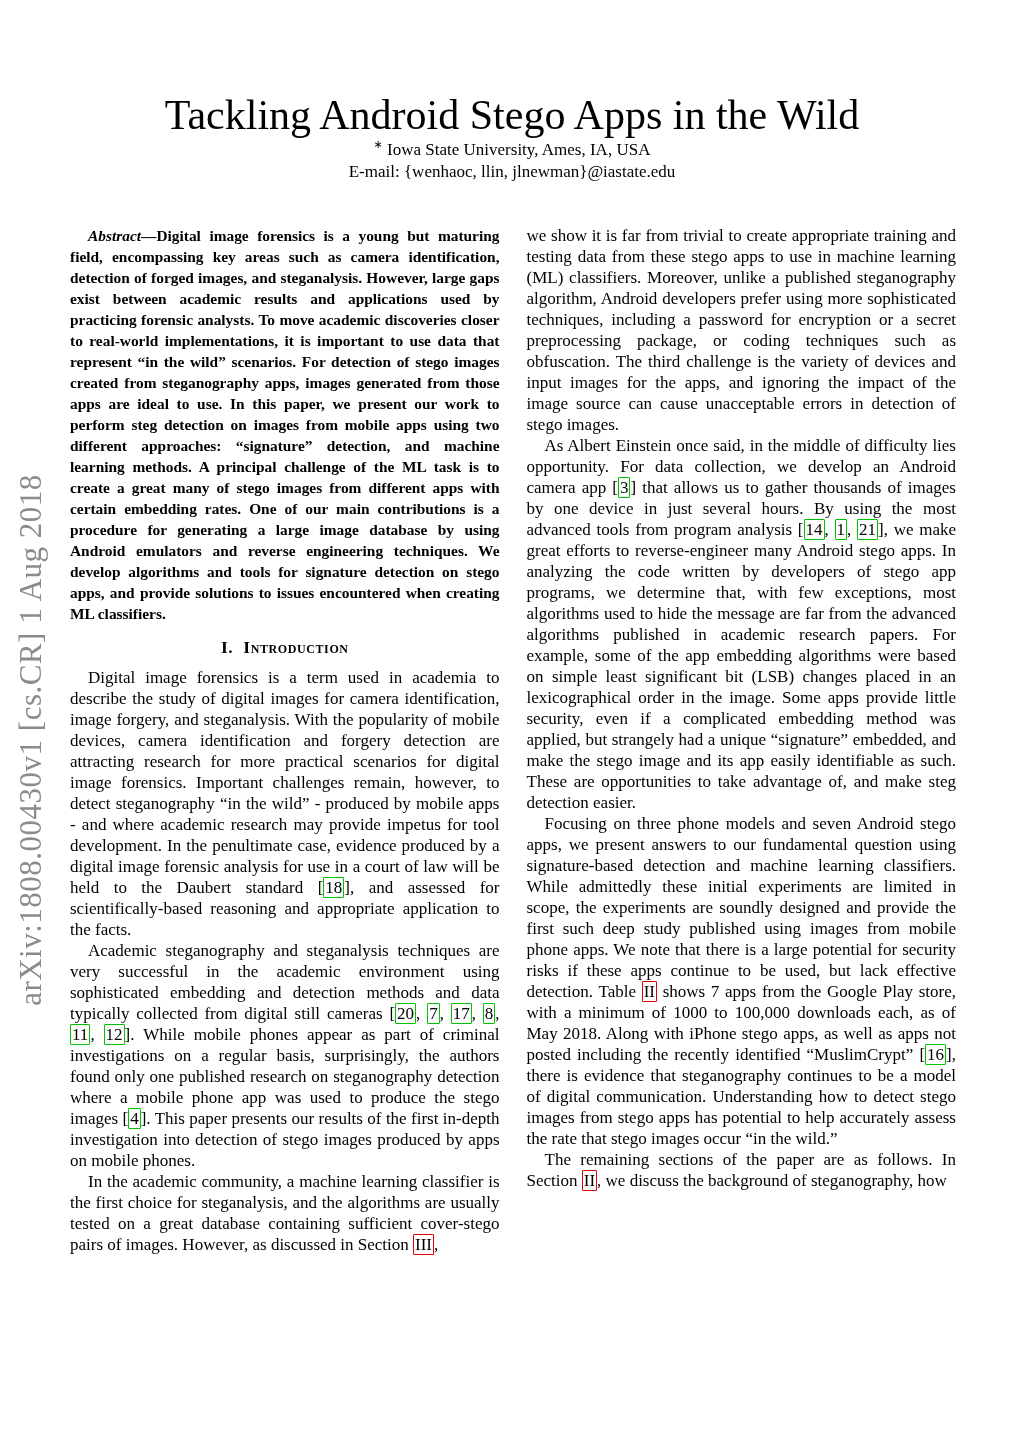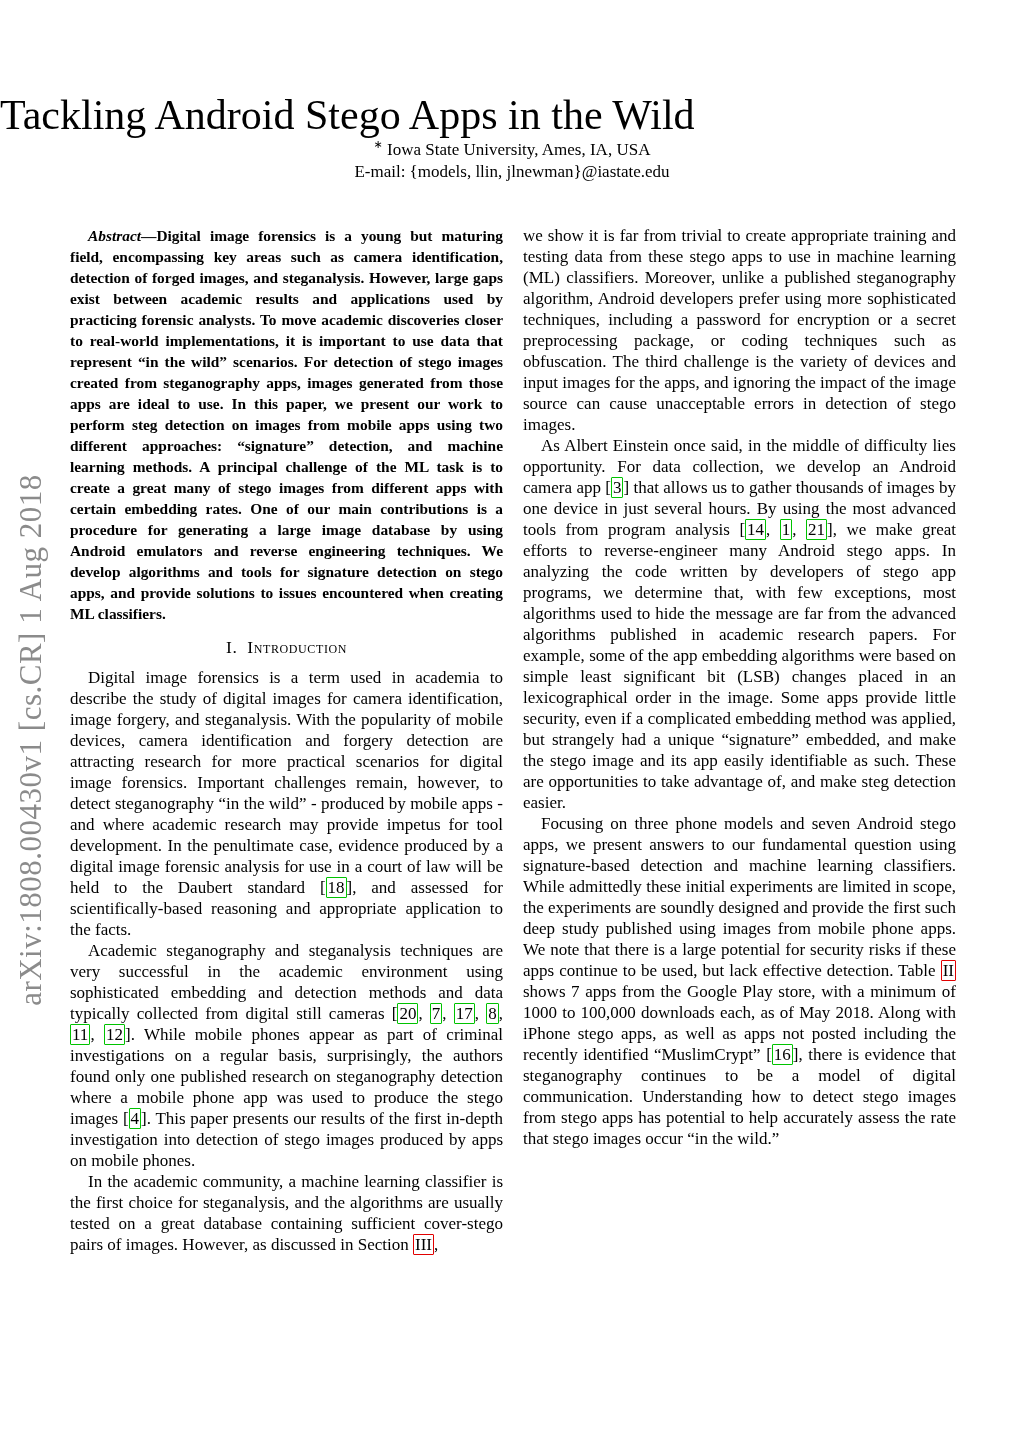--- a/index.html
+++ b/index.html
@@ -26,60 +26,61 @@
     top: 740px;
     transform: translate(-50%, -50%) rotate(-90deg);
     transform-origin: center;
     white-space: nowrap;
     font-size: 31px;
     color: var(--wm-gray);
     letter-spacing: 0.5px;
   }
   h1.title {
     margin: 92px 0 0 0;
+    text-align: center;
     font-size: 42px;
     font-weight: normal;
     line-height: 1.1;
   }
   .authors {
     margin-top: 24px;
     text-align: center;
     font-size: 19px;
     line-height: 24px;
   }
   .affiliations {
     margin-top: 1px;
     text-align: center;
     font-size: 17px;
     line-height: 22px;
   }
   .affil-line { margin: 0; }
   .columns {
     margin: 42px 68px 0 70px;
     display: flex;
-    gap: 20px;
+    gap: 27px;
   }
   .col {
     flex: 1 1 0;
     min-width: 0;
     text-align: justify;
     font-size: 17px;
     line-height: 21px;
   }
   .para { margin: 0; }
   .para.indent { text-indent: 18px; }
   .para.abstract {
     font-weight: bold;
     font-size: 15.4px;
     line-height: 21px;
     text-indent: 18px;
   }
   .sec-heading {
     font-size: 17.5px;
-    font-weight: normal;
+    font-weight: bold;
     font-variant: small-caps;
     text-align: center;
     letter-spacing: 0.6px;
     margin: 13px 0 9px 0;
   }
   sup { font-size: 65%; line-height: 0; }
   .it { font-style: italic; }
   .cbox {
     border: 1px solid var(--cite-green);
     padding: 0 1px;
@@ -89,30 +90,31 @@
 </style>
 </head>
 <body>
 
 <div class="watermark">arXiv:1808.00430v1  [cs.CR]  1 Aug 2018</div>
 
 <div>
   <h1 class="title">Tackling Android Stego Apps in the Wild</h1>
   <div class="affiliations">
       <div class="affil-line"><sup>∗</sup><span> Iowa State University, Ames, IA, USA</span></div>
-      <div class="affil-line"><span>E-mail: {models, llin, jlnewman}@iastate.edu</span></div>
+      <div class="affil-line"><span>E-mail: {wenhaoc, llin, jlnewman}@iastate.edu</span></div>
     </div>
 
   <div class="columns">
     <div class="col">
         <p class="para indent abstract"><span class="it">Abstract</span><span>—Digital image forensics is a young but maturing field, encompassing key areas such as camera identification, detection of forged images, and steganalysis. However, large gaps exist between academic results and applications used by practicing forensic analysts. To move academic discoveries closer to real-world implementations, it is important to use data that represent “in the wild” scenarios. For detection of stego images created from steganography apps, images generated from those apps are ideal to use. In this paper, we present our work to perform steg detection on images from mobile apps using two different approaches: “signature” detection, and machine learning methods. A principal challenge of the ML task is to create a great many of stego images from different apps with certain embedding rates. One of our main contributions is a procedure for generating a large image database by using Android emulators and reverse engineering techniques. We develop algorithms and tools for signature detection on stego apps, and provide solutions to issues encountered when creating ML classifiers.</span></p>
         <h2 class="sec-heading">I.&nbsp;&nbsp;Introduction</h2>
         <p class="para indent"><span>Digital image forensics is a term used in academia to describe the study of digital images for camera identification, image forgery, and steganalysis. With the popularity of mobile devices, camera identification and forgery detection are attracting research for more practical scenarios for digital image forensics. Important challenges remain, however, to detect steganography “in the wild” - produced by mobile apps - and where academic research may provide impetus for tool development. In the penultimate case, evidence produced by a digital image forensic analysis for use in a court of law will be held to the Daubert standard [</span><span class="cbox">18</span><span>], and assessed for scientifically-based reasoning and appropriate application to the facts.</span></p>
         <p class="para indent"><span>Academic steganography and steganalysis techniques are very successful in the academic environment using sophisticated embedding and detection methods and data typically collected from digital still cameras [</span><span class="cbox">20</span><span>, </span><span class="cbox">7</span><span>, </span><span class="cbox">17</span><span>, </span><span class="cbox">8</span><span>, </span><span class="cbox">11</span><span>, </span><span class="cbox">12</span><span>]. While mobile phones appear as part of criminal investigations on a regular basis, surprisingly, the authors found only one published research on steganography detection where a mobile phone app was used to produce the stego images [</span><span class="cbox">4</span><span>]. This paper presents our results of the first in-depth investigation into detection of stego images produced by apps on mobile phones.</span></p>
         <p class="para indent"><span>In the academic community, a machine learning classifier is the first choice for steganalysis, and the algorithms are usually tested on a great database containing sufficient cover-stego pairs of images. However, as discussed in Section </span><span class="cbox red">III</span><span>,</span></p>
       </div>
     <div class="col">
         <p class="para"><span>we show it is far from trivial to create appropriate training and testing data from these stego apps to use in machine learning (ML) classifiers. Moreover, unlike a published steganography algorithm, Android developers prefer using more sophisticated techniques, including a password for encryption or a secret preprocessing package, or coding techniques such as obfuscation. The third challenge is the variety of devices and input images for the apps, and ignoring the impact of the image source can cause unacceptable errors in detection of stego images.</span></p>
         <p class="para indent"><span>As Albert Einstein once said, in the middle of difficulty lies opportunity. For data collection, we develop an Android camera app [</span><span class="cbox">3</span><span>] that allows us to gather thousands of images by one device in just several hours. By using the most advanced tools from program analysis [</span><span class="cbox">14</span><span>, </span><span class="cbox">1</span><span>, </span><span class="cbox">21</span><span>], we make great efforts to reverse-engineer many Android stego apps. In analyzing the code written by developers of stego app programs, we determine that, with few exceptions, most algorithms used to hide the message are far from the advanced algorithms published in academic research papers. For example, some of the app embedding algorithms were based on simple least significant bit (LSB) changes placed in an lexicographical order in the image. Some apps provide little security, even if a complicated embedding method was applied, but strangely had a unique “signature” embedded, and make the stego image and its app easily identifiable as such. These are opportunities to take advantage of, and make steg detection easier.</span></p>
         <p class="para indent"><span>Focusing on three phone models and seven Android stego apps, we present answers to our fundamental question using signature-based detection and machine learning classifiers. While admittedly these initial experiments are limited in scope, the experiments are soundly designed and provide the first such deep study published using images from mobile phone apps. We note that there is a large potential for security risks if these apps continue to be used, but lack effective detection. Table </span><span class="cbox red">II</span><span> shows 7 apps from the Google Play store, with a minimum of 1000 to 100,000 downloads each, as of May 2018. Along with iPhone stego apps, as well as apps not posted including the recently identified “MuslimCrypt” [</span><span class="cbox">16</span><span>], there is evidence that steganography continues to be a model of digital communication. Understanding how to detect stego images from stego apps has potential to help accurately assess the rate that stego images occur “in the wild.”</span></p>
+        <p class="para indent"><span>The remaining sections of the paper are as follows. In Section </span><span class="cbox red">II</span><span>, we discuss the background of steganography, how</span></p>
       </div>
   </div>
 </div>
 
 </body></html>

